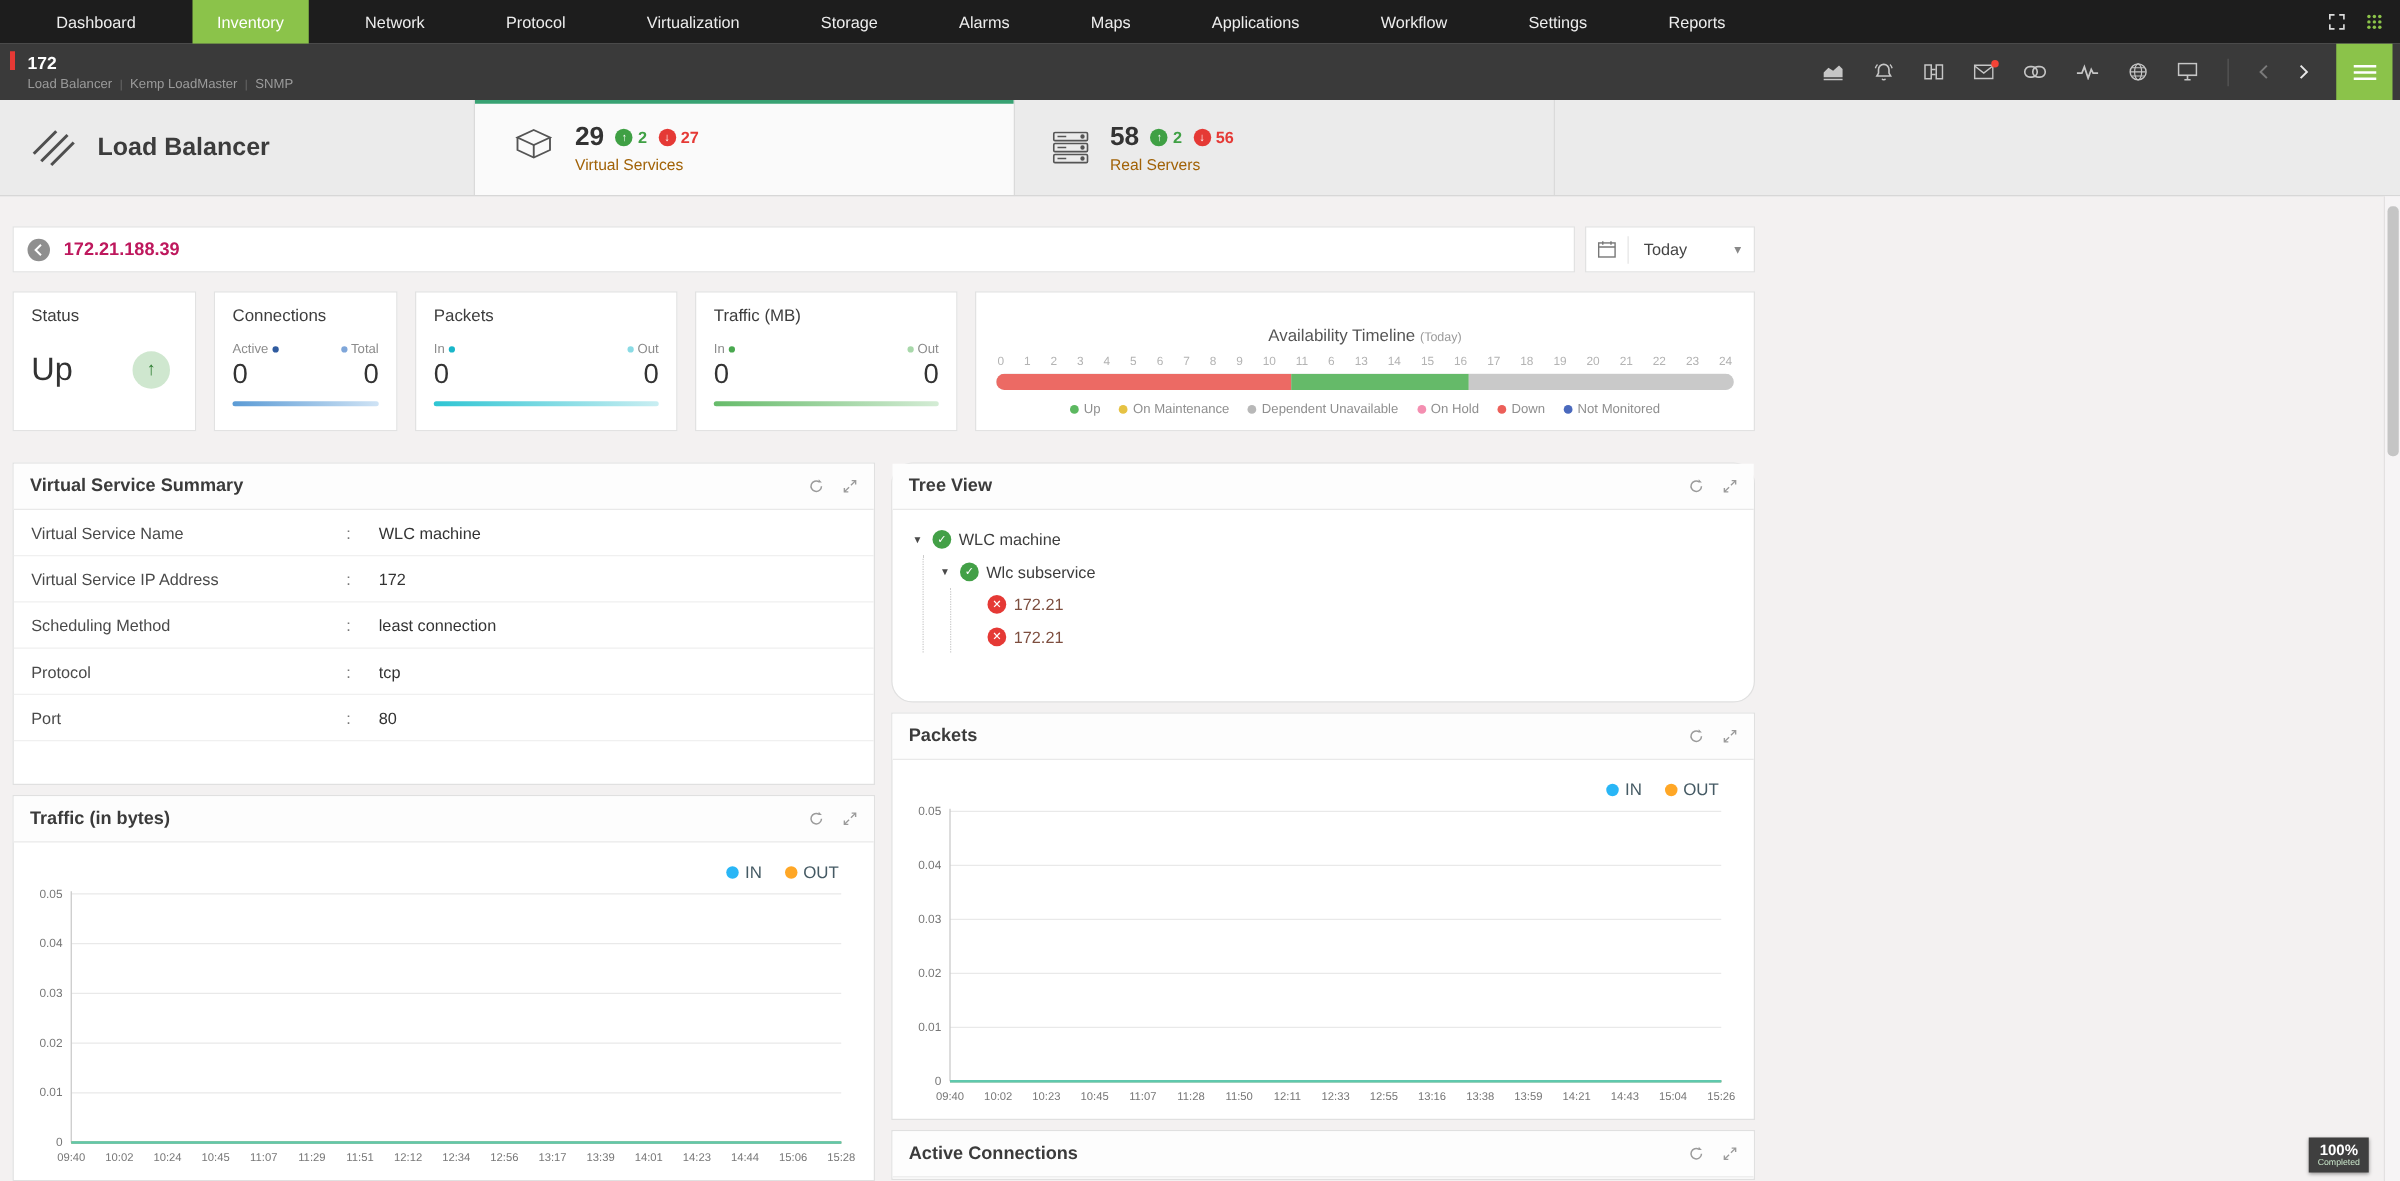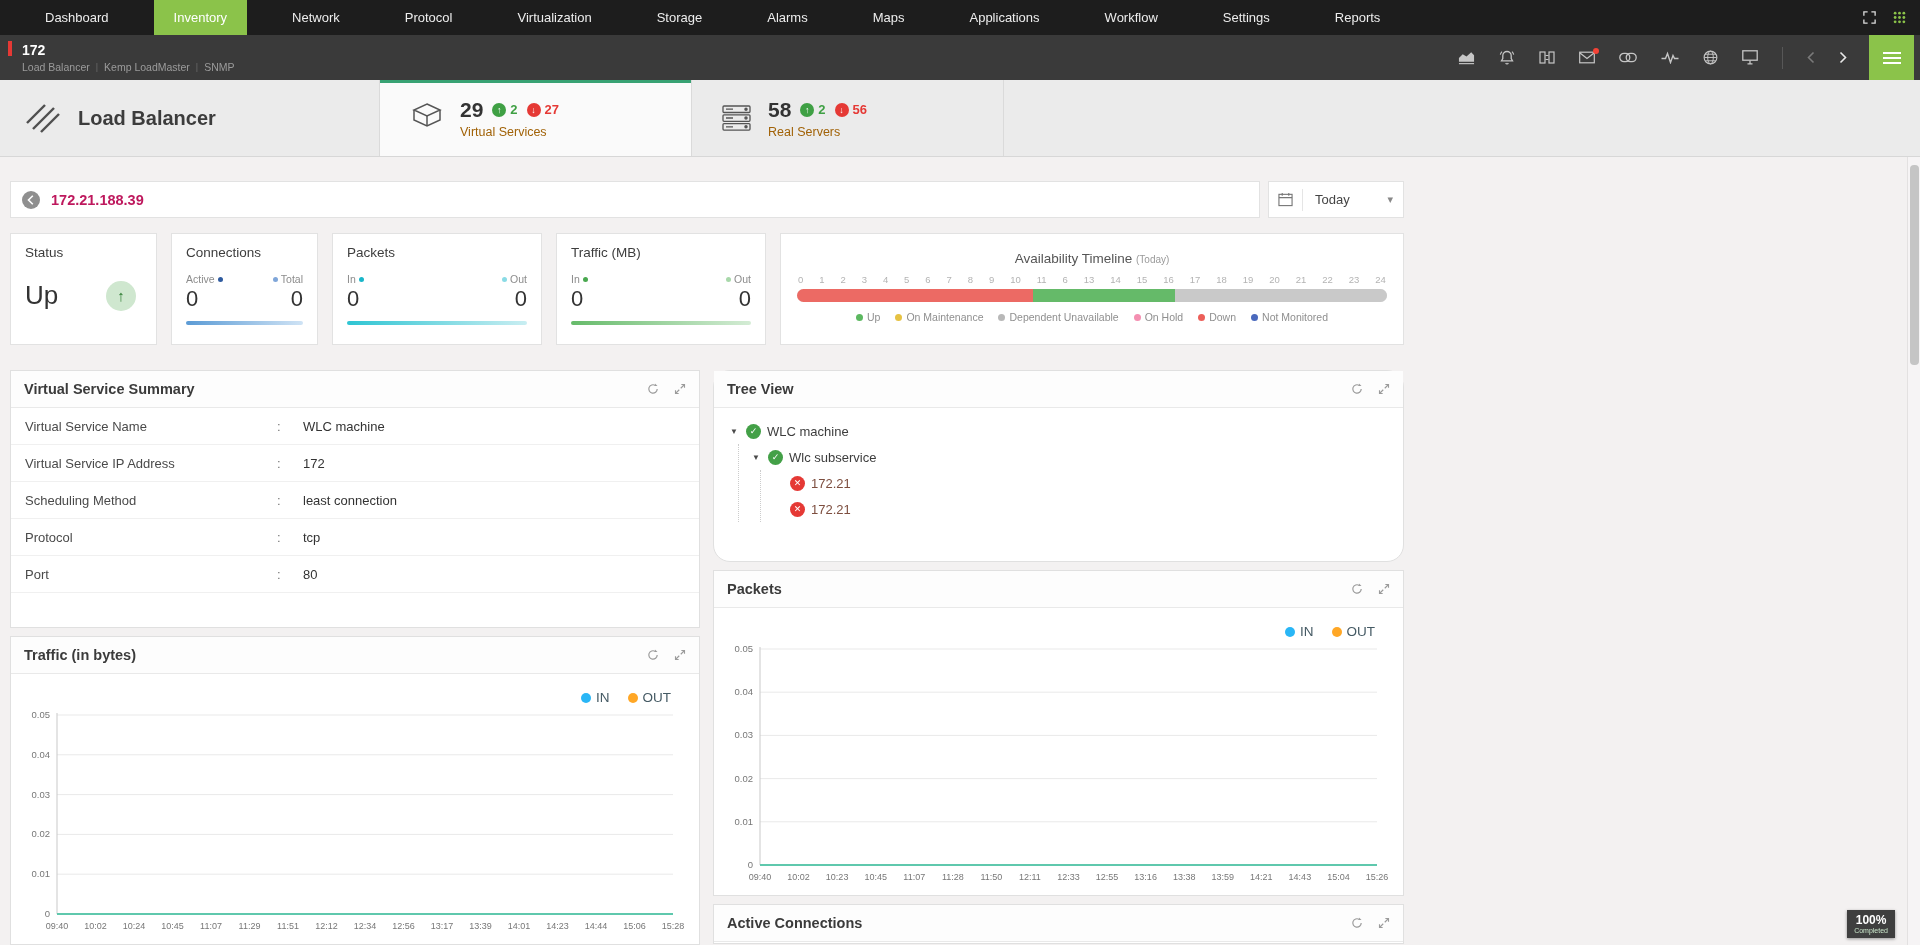--- a/index.html
+++ b/index.html
@@ -29,21 +29,21 @@
   .db-icon.has-dot::after{content:"";position:absolute;top:-3px;right:-4px;width:6px;height:6px;border-radius:50%;background:#f44336;}
   .vdivider{width:1px;height:22px;background:#575757;}
   .menu-btn{width:45px;height:45px;background:#8bc34a;margin-left:22px;margin-right:6px;display:flex;align-items:center;justify-content:center;cursor:pointer;}
   .hamburger i{display:block;width:18px;height:2px;background:#fff;margin:3px 0;}
 
   
   .tabstrip{position:absolute;top:80px;left:0;width:1920px;height:77px;background:#ebebeb;border-bottom:1px solid #d7d7d7;display:flex;z-index:5;}
   .lb-title{width:380px;display:flex;align-items:center;gap:16px;padding-left:24px;border-right:1px solid #dadada;}
   .lb-icon{display:flex;color:#4f4f4f;}
   .lb-text{font-size:20px;font-weight:700;color:#3c3c3c;}
-  .tab{width:312px;display:flex;align-items:center;gap:16px;padding-left:30px;border-right:1px solid #dadada;cursor:pointer;}
+  .tab{width:432px;display:flex;align-items:center;gap:16px;padding-left:30px;border-right:1px solid #dadada;cursor:pointer;}
   .tab.active{background:#fafafa;box-shadow:inset 0 3px 0 #38a273;}
   .tab-icon{color:#555;display:flex;}
   .tab-counts{display:flex;align-items:center;gap:9px;}
   .tab-count{font-size:21px;font-weight:700;color:#333;}
   .badge{display:flex;align-items:center;gap:4px;font-size:13px;font-weight:700;}
   .badge .bicon{width:14px;height:14px;border-radius:50%;color:#fff;font-size:9px;line-height:14px;text-align:center;font-weight:400;}
   .badge.up{color:#3fa044;}
   .badge.up .bicon{background:#3fa044;}
   .badge.down{color:#e53935;}
   .badge.down .bicon{background:#e53935;}
@@ -70,21 +70,21 @@
   .card.status{width:147px;}
   .status-row{display:flex;align-items:center;justify-content:space-between;margin-top:20px;padding-right:6px;}
   .status-val{font-size:26px;color:#333;}
   .up-circle{width:30px;height:30px;border-radius:50%;background:#cfe7cf;color:#2e7d32;font-size:15px;font-weight:700;display:flex;align-items:center;justify-content:center;}
   .metric-labels{display:flex;justify-content:space-between;align-items:center;margin-top:13px;font-size:10.5px;color:#8c8c8c;}
   .mlabel{display:flex;align-items:center;gap:3px;}
   .mdot{width:5px;height:5px;border-radius:50%;background:#555;}
   .metric-values{display:flex;justify-content:space-between;font-size:22px;color:#333;margin-top:1px;}
   .stripe{position:absolute;left:14px;right:14px;bottom:19px;height:4px;border-radius:2px;background:#ddd;}
 
-  .card.avail{flex:1;padding:17px 16px;}
+  .card.avail{flex:1;padding:27px 16px;}
   .avail-title{text-align:center;font-size:13.5px;color:#555;}
   .avail-title .sub{font-size:10px;color:#9a9a9a;}
   .hours{display:flex;justify-content:space-between;margin:8px 1px 4px;font-size:9.5px;color:#b3b3b3;}
   .avail-bar{display:flex;height:13px;border-radius:7px;overflow:hidden;background:#ddd;}
   .avail-legend{display:flex;justify-content:center;align-items:center;gap:15px;margin-top:9px;font-size:10.5px;color:#8f8f8f;}
   .avail-legend-item{display:flex;align-items:center;gap:4px;}
   .ldot{width:7px;height:7px;border-radius:50%;}
 
   .columns{display:flex;gap:13px;}
   .col.left{width:690px;}

